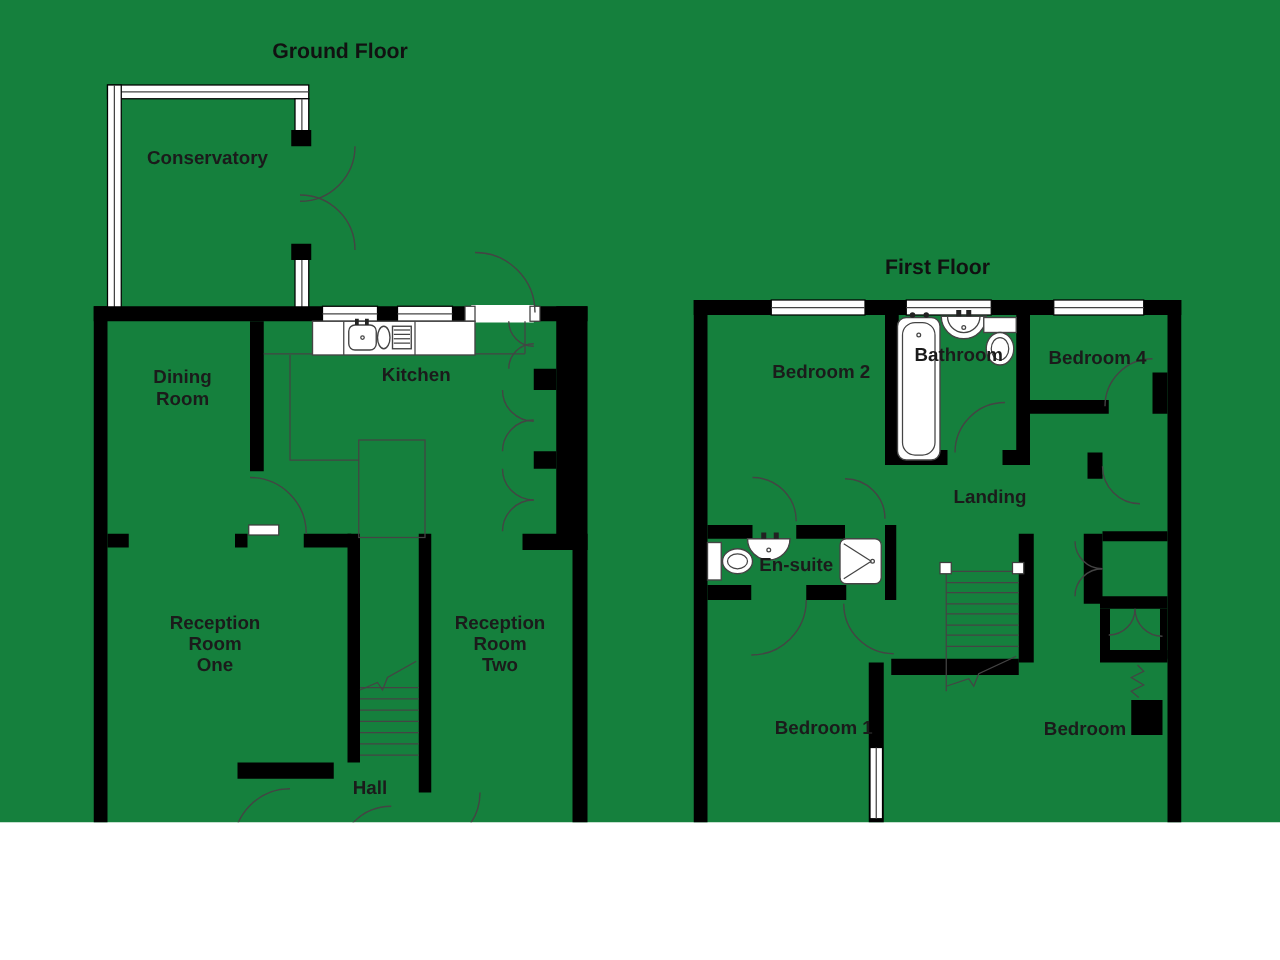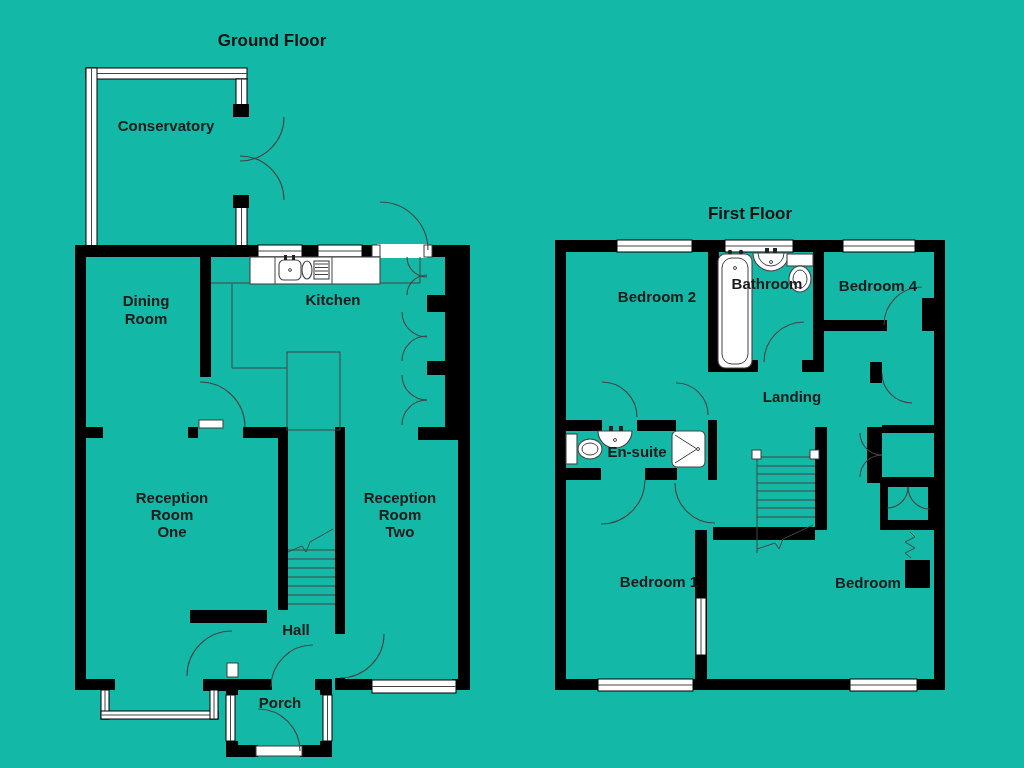--- a/index.html
+++ b/index.html
@@ -1,16 +1,16 @@
 <!DOCTYPE html>
 <html><head>
 <meta charset="utf-8">
 <style>
   html,body{margin:0;padding:0;background:#ffffff;}
-  .canvas{position:relative;width:1024px;height:768px;background:#14b8a6;overflow:hidden;
+  .canvas{position:relative;width:1024px;height:658px;background:#15803d;overflow:hidden;
           font-family:"Liberation Sans",sans-serif;}
   svg{position:absolute;left:0;top:0;}
   .wall{fill:#000000;stroke:none;}
   .win{fill:#ffffff;stroke:#000000;stroke-width:1;}
   .jamb{fill:#ffffff;stroke:#3d3d3d;stroke-width:1;}
   .arc{stroke:#444444;stroke-width:1.1;fill:none;}
   .thin{stroke:#444444;stroke-width:1;fill:none;}
   .fix{stroke:#444444;stroke-width:1.1;fill:#ffffff;}
   .fixdark{fill:#222222;stroke:none;}
   .lbl{font-family:"Liberation Sans",sans-serif;font-weight:bold;font-size:15px;fill:#1b1b1b;text-anchor:middle;}

